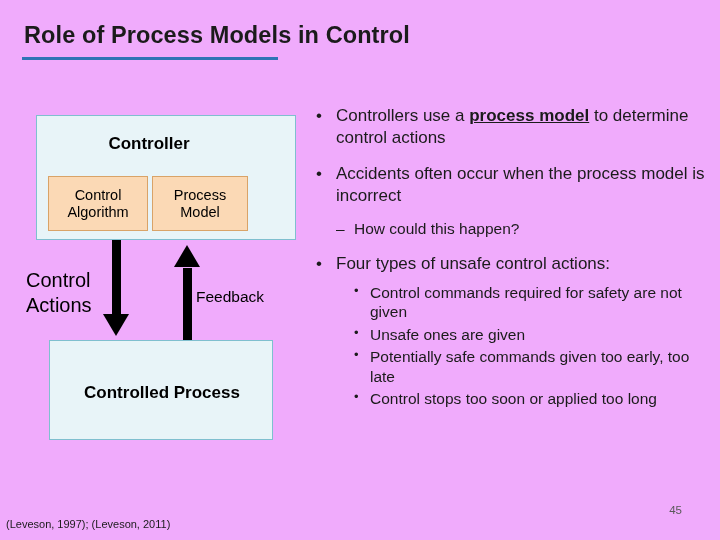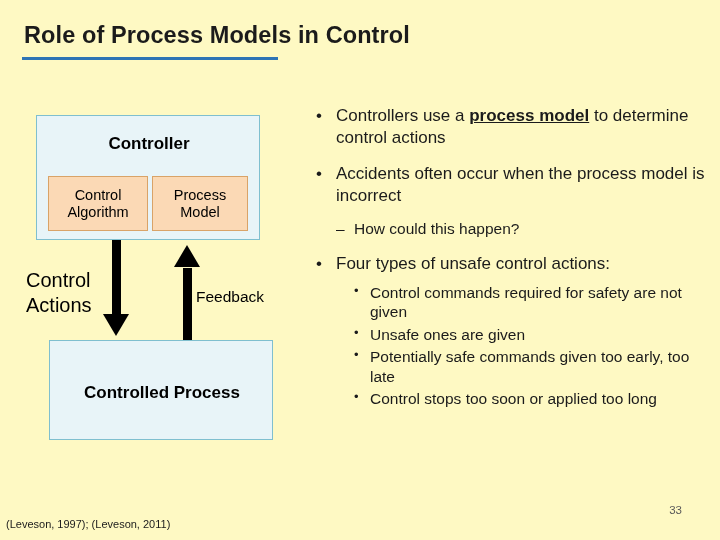--- a/index.html
+++ b/index.html
@@ -6,21 +6,21 @@
   html, body {
     margin: 0; padding: 0;
     width: 720px; height: 540px;
     background: #ffffff;
     font-family: "Liberation Sans", sans-serif;
     overflow: hidden;
   }
   #slide {
     position: relative;
     width: 720px; height: 540px;
-    background: #fef9c3;
+    background: #f0abfc;
   }
 
   
   #title {
     position: absolute;
     left: 24px; top: 22px;
     width: 672px;
     font-size: 23.5px;
     font-weight: bold;
     color: #1b1b1b;
@@ -31,21 +31,21 @@
     position: absolute;
     left: 22px; top: 57px;
     width: 256px; height: 3px;
     background: #2e74b5;
   }
 
   
   #controller-box {
     position: absolute;
     left: 36px; top: 115px;
-    width: 224px; height: 125px;
+    width: 260px; height: 125px;
     background: #e8f4f8;
     border: 1px solid #7fbfcf;
   }
   #controller-label {
     position: absolute;
     left: 0; top: 18px;
     width: 224px;
     text-align: center;
     font-size: 17px;
     font-weight: bold;
@@ -258,15 +258,15 @@
       <span>Potentially safe commands given too early, too late</span>
     </div>
     <div class="b3">
       <span class="dot3">•</span>
       <span>Control stops too soon or applied too long</span>
     </div>
 
   </div>
 
   <div id="citation">(Leveson, 1997); (Leveson, 2011)</div>
-  <div id="page-number">33</div>
+  <div id="page-number">45</div>
 
 </div>
 
 </body></html>

